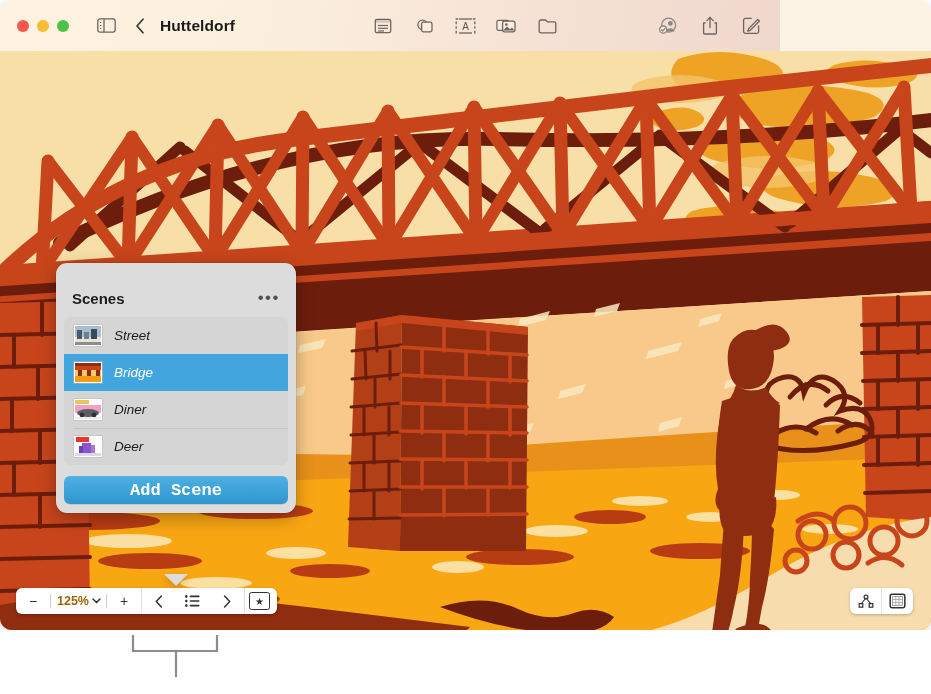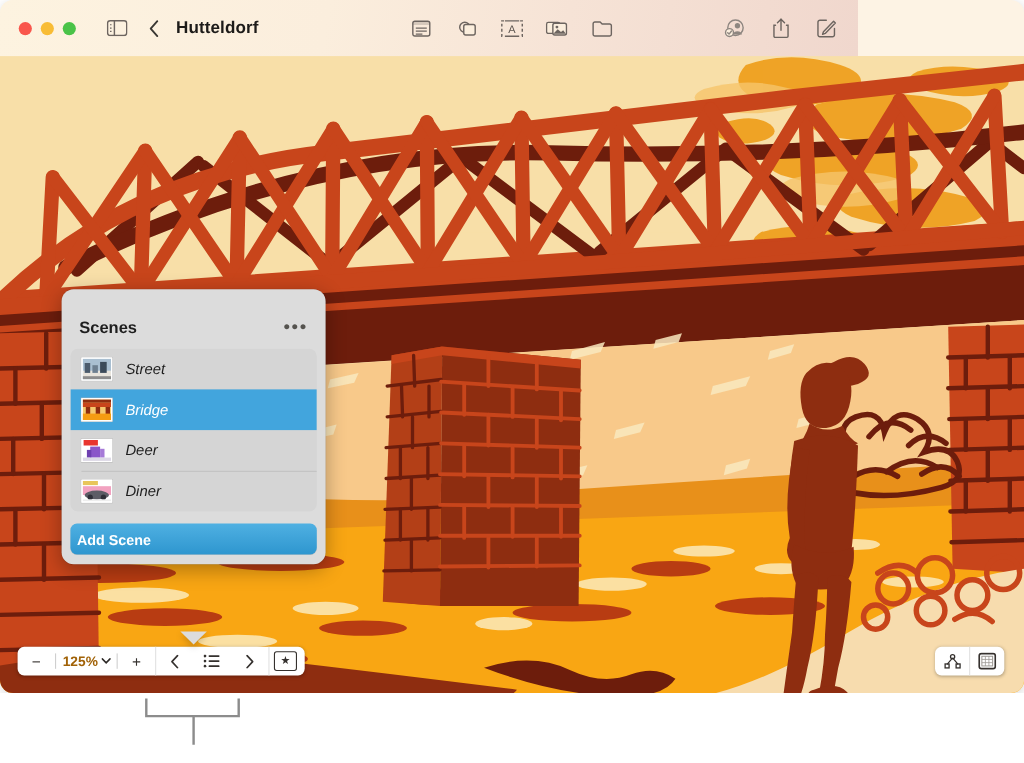--- a/index.html
+++ b/index.html
@@ -171,29 +171,29 @@
     font-size: 13.5px;
     color: #1d1d1d;
   }
   .scene-row.selected .scene-name { color: #ffffff; }
 
   .add-scene {
     display: block;
     margin: 11px 8px 9px 8px;
     height: 28px;
     line-height: 28px;
-    text-align: left;
+    text-align: center;
     background: linear-gradient(#4fb0e2, #2e96cf);
     color: #fff;
-    font-size: 13px;
+    font-size: 17px;
     font-weight: bold;
     border: none;
     border-radius: 6px;
     width: calc(100% - 16px);
-    font-family: Liberation Sans, sans-serif;
+    font-family: Liberation Mono, monospace;
     box-shadow: 0 0.5px 0 rgba(0,0,0,0.2);
     cursor: default;
   }
 
   
   .bottom-left {
     position: absolute;
     left: 16px;
     top: 588px;
     height: 26px;
@@ -594,45 +594,45 @@
             <rect x="0" y="13" width="26" height="6" fill="#f59c12"></rect>
           </svg>
         </span>
         <span class="scene-name">Bridge</span>
       </div>
 
       <div class="scene-row">
         <span class="thumb">
           <svg width="26" height="19" viewBox="0 0 26 19">
             <rect width="26" height="19" fill="#ffffff"></rect>
-            <rect x="1" y="0" width="13" height="5" fill="#e8352e"></rect>
-            <rect x="7" y="6" width="9" height="10" fill="#8a55c9"></rect>
-            <rect x="4" y="9" width="4" height="7" fill="#6e3fb0"></rect>
-            <rect x="16" y="8" width="4" height="8" fill="#a67ad8"></rect>
-            <rect x="0" y="16" width="26" height="3" fill="#ddd9e6"></rect>
-          </svg>
-        </span>
-        <span class="scene-name">Deer</span>
-      </div>
-
-      <div class="scene-row">
-        <span class="thumb">
-          <svg width="26" height="19" viewBox="0 0 26 19">
-            <rect width="26" height="19" fill="#ffffff"></rect>
             <rect x="0" y="0" width="14" height="4" fill="#e8c65a"></rect>
             <rect x="0" y="5" width="26" height="8" fill="#f2a2c0"></rect>
             <ellipse cx="13" cy="13" rx="11" ry="4" fill="#5d5d66"></ellipse>
             <circle cx="7" cy="15" r="2.4" fill="#2f2f38"></circle>
             <circle cx="19" cy="15" r="2.4" fill="#2f2f38"></circle>
             <rect x="0" y="17" width="26" height="2" fill="#ededed"></rect>
           </svg>
         </span>
         <span class="scene-name">Diner</span>
       </div>
 
+      <div class="scene-row">
+        <span class="thumb">
+          <svg width="26" height="19" viewBox="0 0 26 19">
+            <rect width="26" height="19" fill="#ffffff"></rect>
+            <rect x="1" y="0" width="13" height="5" fill="#e8352e"></rect>
+            <rect x="7" y="6" width="9" height="10" fill="#8a55c9"></rect>
+            <rect x="4" y="9" width="4" height="7" fill="#6e3fb0"></rect>
+            <rect x="16" y="8" width="4" height="8" fill="#a67ad8"></rect>
+            <rect x="0" y="16" width="26" height="3" fill="#ddd9e6"></rect>
+          </svg>
+        </span>
+        <span class="scene-name">Deer</span>
+      </div>
+
     </div>
 
     <button class="add-scene">Add Scene</button>
   </div>
   <div class="popover-arrow"></div>
 
   <div class="bottom-left">
     <div class="bl-group">
       <div class="bl-btn">−</div>
       <div class="bl-sep"></div>

